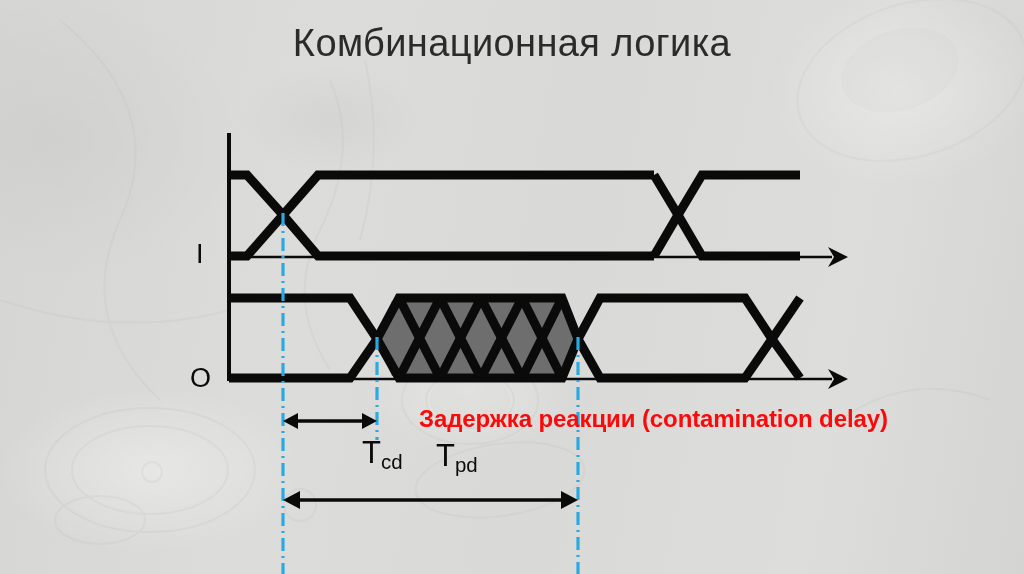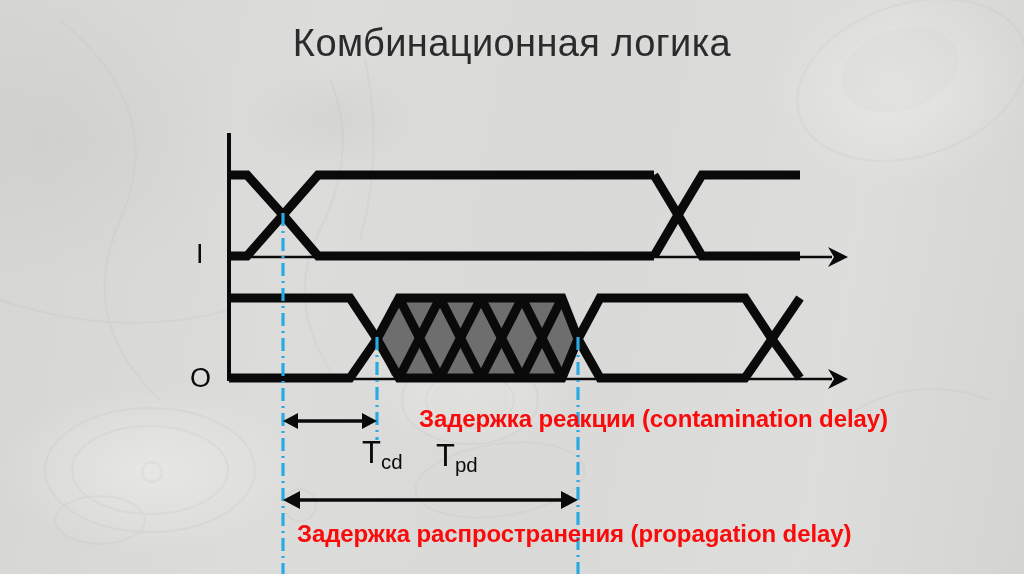--- a/index.html
+++ b/index.html
@@ -196,15 +196,14 @@
   </svg>
 
   <div class="axis-label" id="label-i">I</div>
   <div class="axis-label" id="label-o">O</div>
 
   <div class="tlabel" id="t-cd"><span>T</span><sub>cd</sub></div>
 
   <div class="tlabel" id="t-pd"><span>T</span><sub>pd</sub></div>
 
   <div class="redtext" id="cd-caption">Задержка реакции (contamination delay)</div>
-  <div class="redtext" id="pd-caption">Задержка распространения (propagation delay)</div>
 
 </div>
 
 </body></html>

